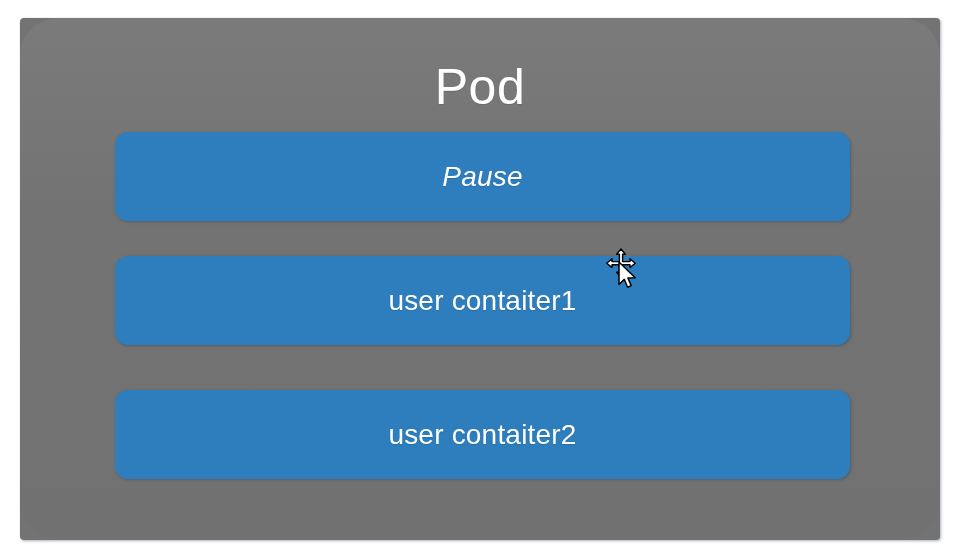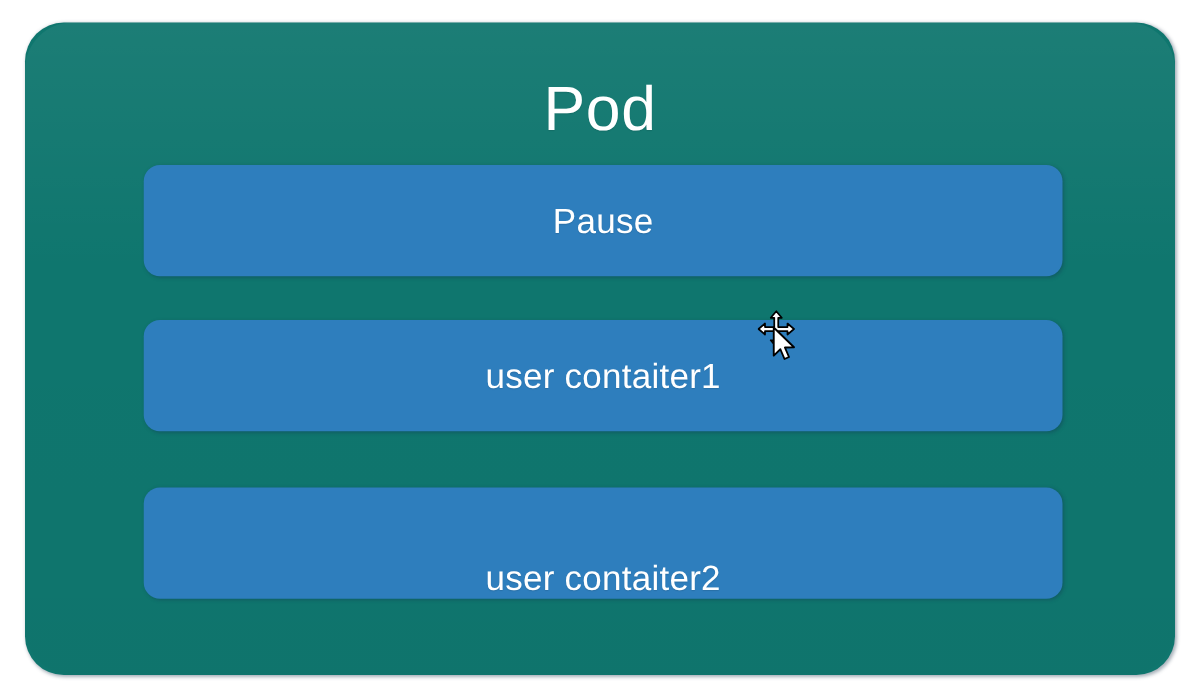--- a/index.html
+++ b/index.html
@@ -25,22 +25,22 @@
     background: #ffffff;
   }
 
   
   .pod-shape {
     position: absolute;
     left: 20px;
     top: 18px;
     width: 920px;
     height: 522px;
-    background: #0f766e;
-    border-radius: 31px;
+    background: #737373;
+    border-radius: 4px;
     box-shadow: 1px 1px 3px rgba(60, 80, 100, 0.45);
     box-sizing: border-box;
   }
 
   
   .pod-shape::after {
     content: "";
     position: absolute;
     inset: 0;
     border-radius: 38px;
@@ -75,23 +75,23 @@
     height: 89px;
     background: #2e7ebd;
     border-radius: 13px;
     box-shadow: 1px 1px 3px rgba(20, 50, 80, 0.35);
     display: flex;
     align-items: center;
     justify-content: center;
     box-sizing: border-box;
     z-index: 2;
   }
-  .container-box.box-0 { top: 114px; }   
+  .container-box.box-0 { top: 114px; font-style: italic; }   
   .container-box.box-1 { top: 238px; }   
-  .container-box.box-2 { top: 372px; align-items: flex-end; }   
+  .container-box.box-2 { top: 372px; }   
 
   .container-label {
     color: #ffffff;
     font-size: 28px;
     line-height: 32px;
     font-weight: 400;
     letter-spacing: 0.2px;
     text-shadow: 0 1px 1px rgba(0,0,0,0.12);
     white-space: nowrap;
   }

